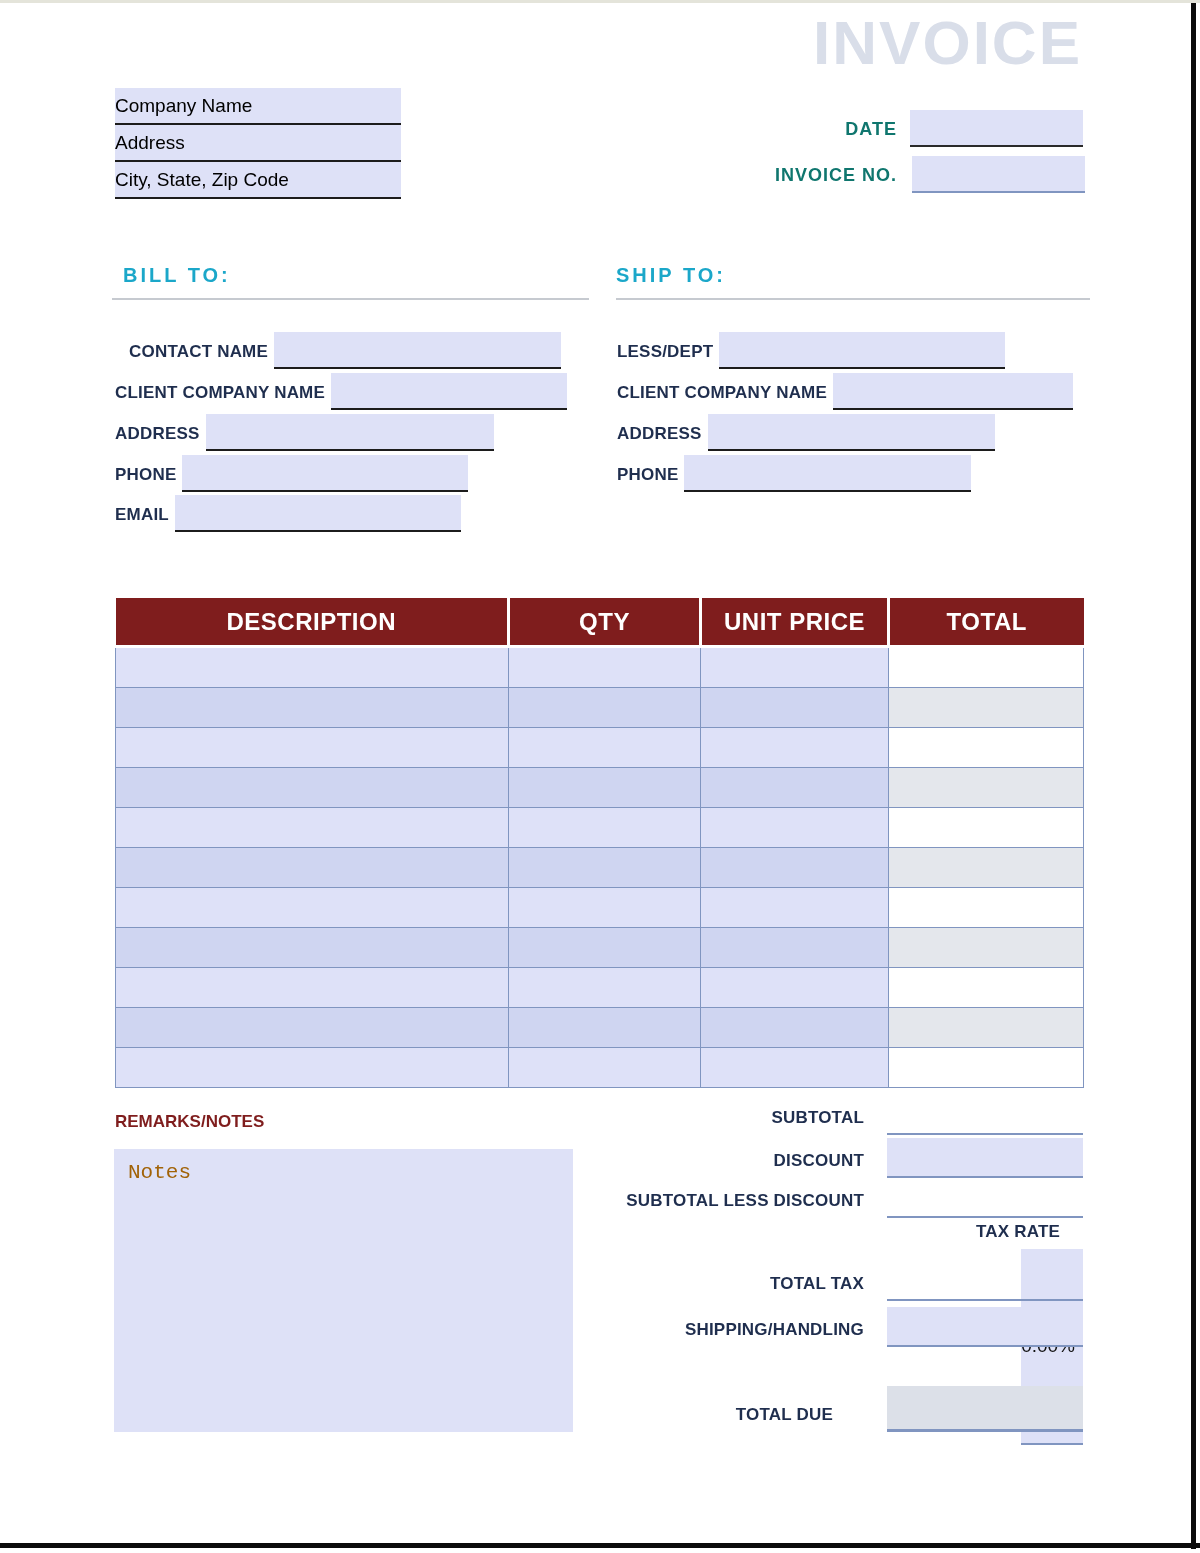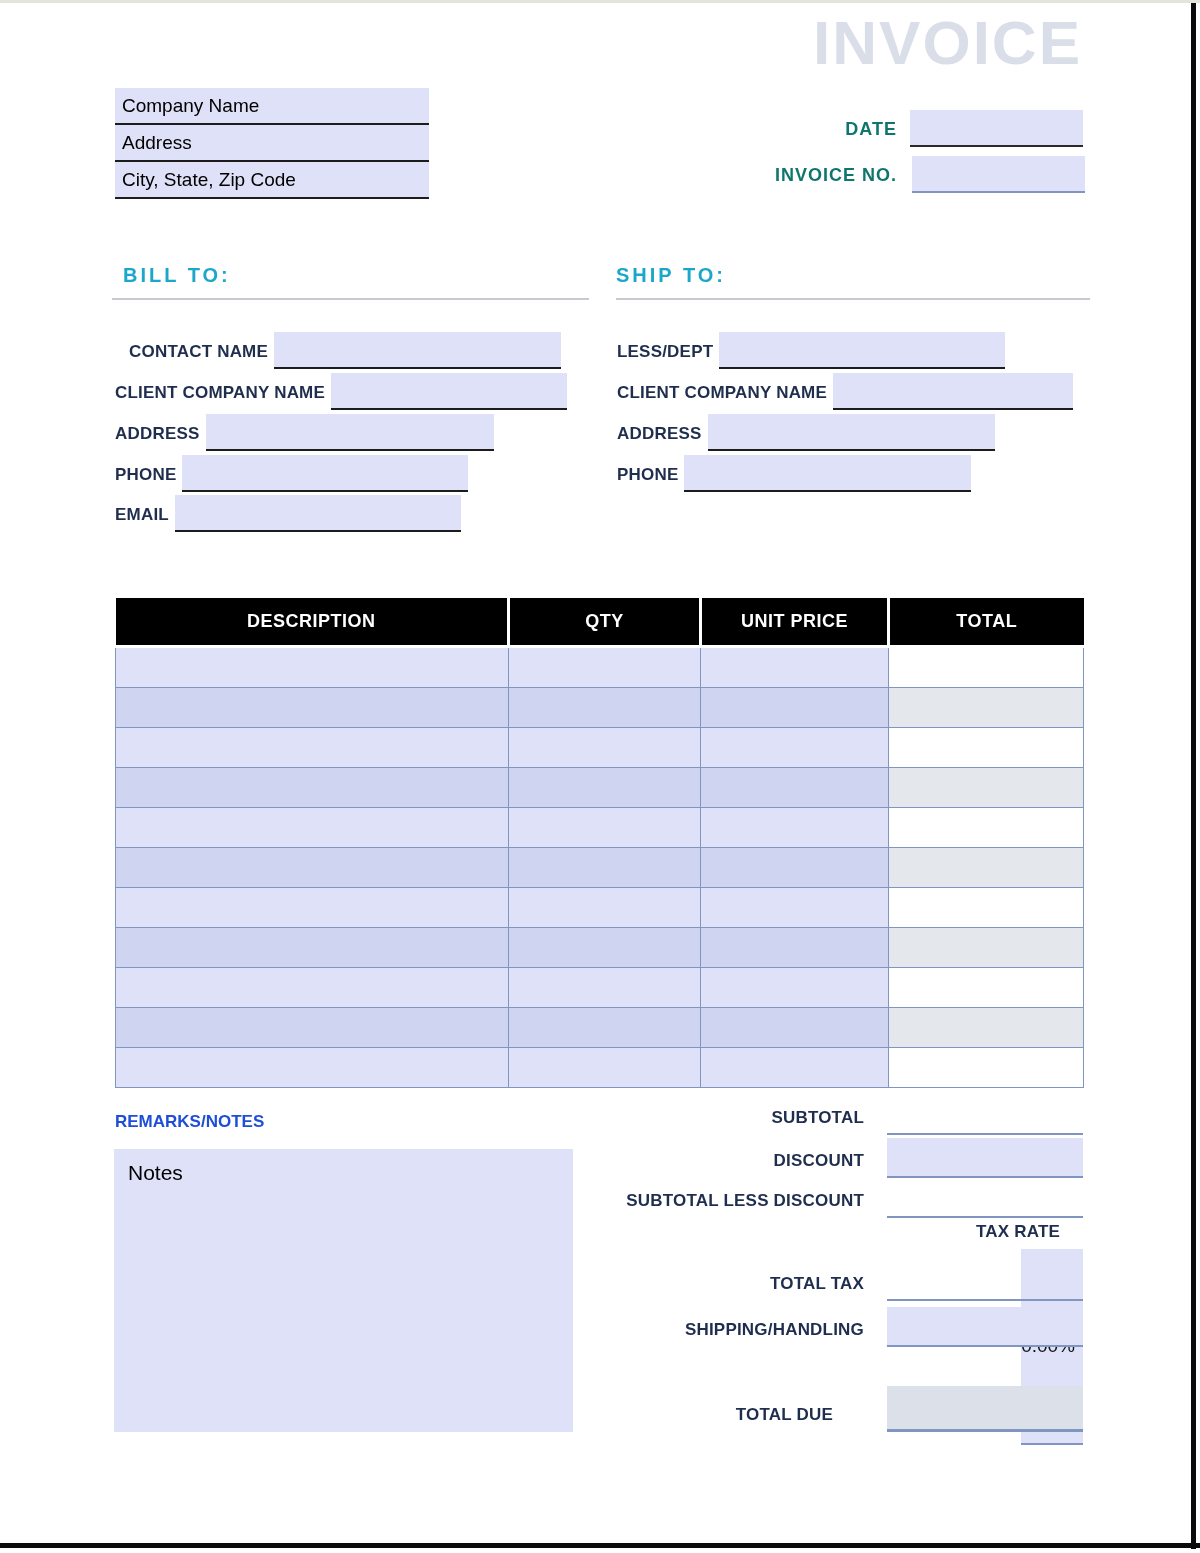--- a/index.html
+++ b/index.html
@@ -12,23 +12,23 @@
   .edge-right  { position:absolute; left:1191px; top:3px; width:5px; height:1546px; background:#0b0b0b; }
   .edge-bottom { position:absolute; left:0; top:1543px; width:1200px; height:5px; background:#0b0b0b; }
 
   .invoice-title {
     position:absolute; left:520px; right:118px; top:12px; text-align:right;
     font-size:62px; font-weight:bold; letter-spacing:2px; color:#D9DEE9; line-height:1;
   }
 
   
   .company-field {
-    position:absolute; left:115px; width:314px; height:37px; box-sizing:border-box;
+    position:absolute; left:115px; width:286px; height:37px; box-sizing:border-box;
     background:#DEE1F7; border-bottom:2px solid #1c1c1c;
-    display:flex; align-items:center; padding-left:7px;
+    display:flex; align-items:center; 
     font-size:19px; color:#000;
   }
 
   
   .meta-label {
     position:absolute; display:flex; align-items:flex-end; justify-content:flex-end;
     font-weight:bold; color:#0f766e; font-size:18px; letter-spacing:1px; padding-bottom:7px; box-sizing:border-box;
   }
   .meta-field { position:absolute; box-sizing:border-box; background:#DEE1F7; }
 
@@ -47,35 +47,35 @@
   .pair-field {
     background:#DEE1F7; border-bottom:2px solid #1c1c1c; height:37px; box-sizing:border-box; flex:0 0 auto;
   }
 
   
   .items {
     position:absolute; left:115px; top:598px; width:968px;
     border-collapse:collapse; table-layout:fixed;
   }
   .items th {
-    background:#000000; color:#ffffff; font-size:18px; font-weight:bold;
+    background:#7f1d1d; color:#ffffff; font-size:24px; font-weight:bold;
     letter-spacing:0.5px; height:45px; text-align:center; border-bottom:3px solid #ffffff;margin-top:20px;
   }
   .items th + th { border-left:3px solid #ffffff; }
   .items td { height:37px; border:1.5px solid #8095C0; }
   .items tr.odd  td { background:#DEE1F8; }
   .items tr.even td { background:#CFD5F1; }
   .items tr.odd  td:last-child { background:#ffffff; }
   .items tr.even td:last-child { background:#E4E7EC; }
 
   
-  .remarks-label { position:absolute; left:115px; top:1112px; font-weight:bold; color:#1d4ed8; font-size:17px; }
+  .remarks-label { position:absolute; left:115px; top:1112px; font-weight:bold; color:#7f1d1d; font-size:17px; }
   .notes-box {
     position:absolute; left:114px; top:1149px; width:459px; height:283px; box-sizing:border-box;
-    background:#DEE1F7; padding:12px 14px; font-size:21px; color:#000000;
+    background:#DEE1F7; padding:12px 14px; font-size:21px; color:#a16207;font-family:Liberation Mono, monospace;
   }
 
   
   .sum-row { position:absolute; left:560px; width:523px; display:flex; align-items:flex-end; }
   .sum-label {
     flex:1; text-align:right; font-weight:bold; color:#1F2E4E; font-size:17px;
     letter-spacing:0.2px; padding-bottom:7px; margin-right:23px; white-space:nowrap;
   }
   .sum-field { flex:0 0 196px; box-sizing:border-box; }
   .sum-line  { height:28px; border-bottom:2px solid #8095C0; }

